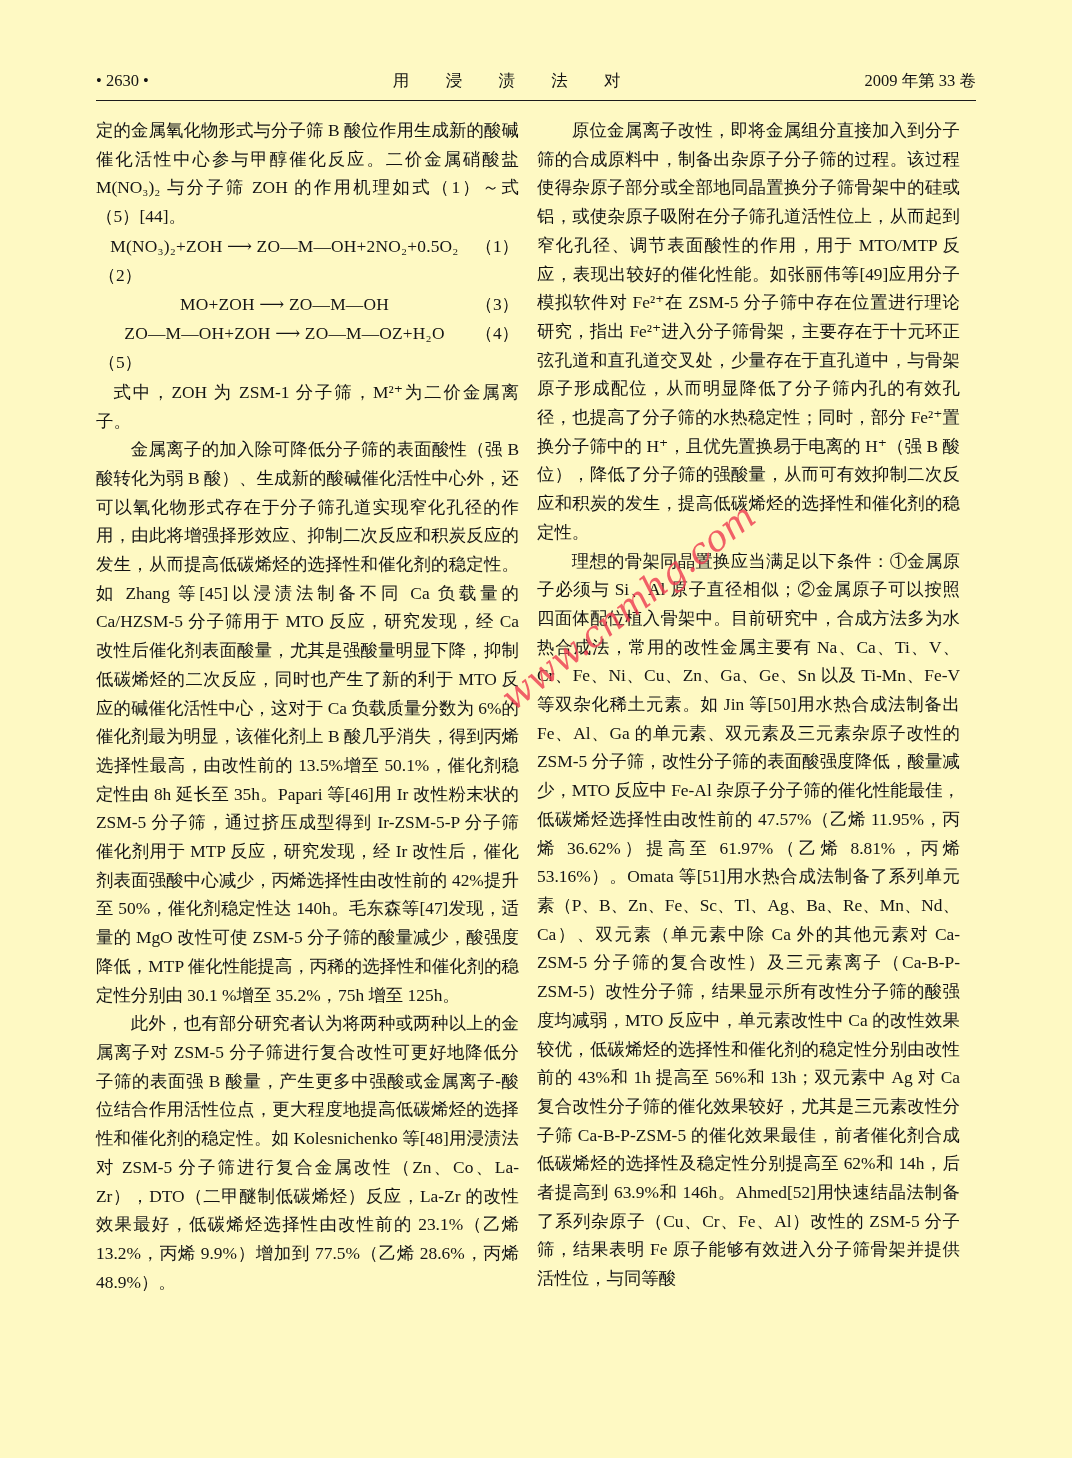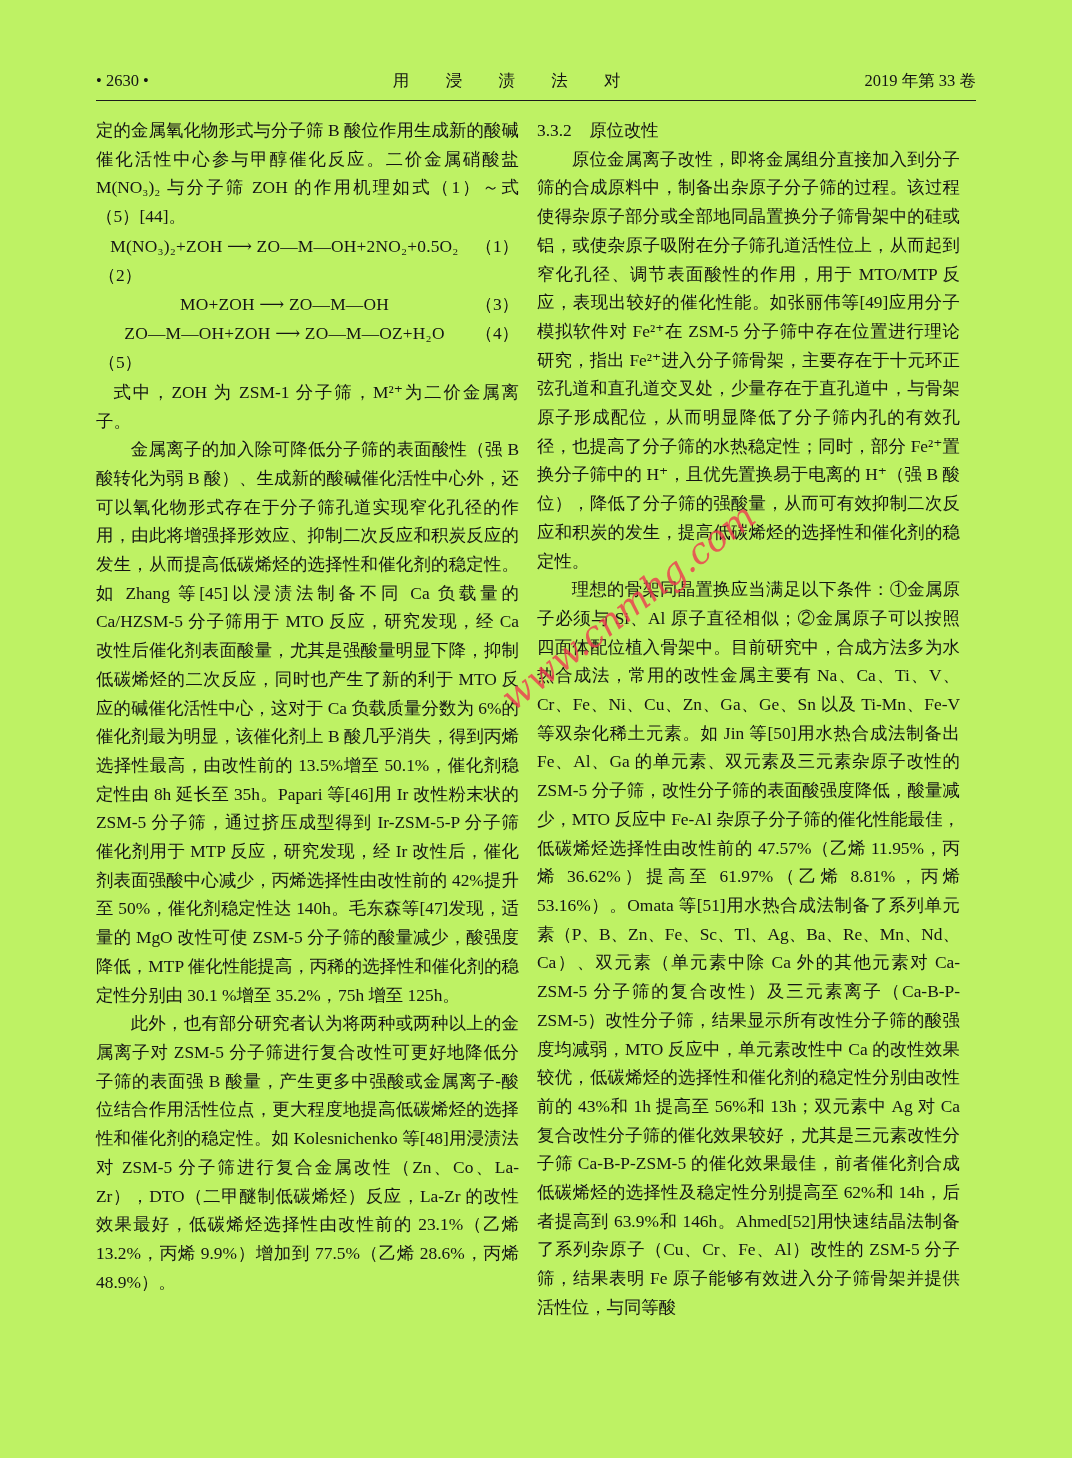--- a/index.html
+++ b/index.html
@@ -2,21 +2,21 @@
 <html><head>
 <meta charset="utf-8">
 <style>
   * { margin: 0; padding: 0; box-sizing: border-box; }
   html, body { background: #ffffff; }
   .page {
     position: relative;
     width: 1072px;
     height: 1458px;
     margin: 0 auto;
-    background: #bef264;
+    background: #fef9c3;
     color: #141414;
     font-family: "Liberation Serif", "DejaVu Serif", serif;
     overflow: hidden;
   }
   .page-header {
     position: absolute;
     top: 70px;
     left: 96px;
     width: 880px;
     display: flex;
@@ -94,21 +94,21 @@
   }
 </style>
 </head>
 <body>
 
 <div class="page">
 
   <header class="page-header">
     <span>• 2630 •</span>
     <span class="journal-title">用浸渍法对</span>
-    <span>2019 年第 33 卷</span>
+    <span>2009 年第 33 卷</span>
   </header>
 
   <div class="header-rule"></div>
 
   <div class="columns">
 
     <div class="col">
       <p class="noindent">定的金属氧化物形式与分子筛 B 酸位作用生成新的酸碱催化活性中心参与甲醇催化反应。二价金属硝酸盐 M(NO₃)₂ 与分子筛 ZOH 的作用机理如式（1）～式（5）[44]。</p>
 
       <div class="eq-block">
@@ -131,21 +131,20 @@
           <span class="eq-no">（5）</span>
         </div>
       </div>
 
       <p class="small-indent">式中，ZOH 为 ZSM-1 分子筛，M²⁺为二价金属离子。</p>
       <p>金属离子的加入除可降低分子筛的表面酸性（强 B 酸转化为弱 B 酸）、生成新的酸碱催化活性中心外，还可以氧化物形式存在于分子筛孔道实现窄化孔径的作用，由此将增强择形效应、抑制二次反应和积炭反应的发生，从而提高低碳烯烃的选择性和催化剂的稳定性。如 Zhang 等[45]以浸渍法制备不同 Ca 负载量的 Ca/HZSM-5 分子筛用于 MTO 反应，研究发现，经 Ca 改性后催化剂表面酸量，尤其是强酸量明显下降，抑制低碳烯烃的二次反应，同时也产生了新的利于 MTO 反应的碱催化活性中心，这对于 Ca 负载质量分数为 6%的催化剂最为明显，该催化剂上 B 酸几乎消失，得到丙烯选择性最高，由改性前的 13.5%增至 50.1%，催化剂稳定性由 8h 延长至 35h。Papari 等[46]用 Ir 改性粉末状的 ZSM-5 分子筛，通过挤压成型得到 Ir-ZSM-5-P 分子筛催化剂用于 MTP 反应，研究发现，经 Ir 改性后，催化剂表面强酸中心减少，丙烯选择性由改性前的 42%提升至 50%，催化剂稳定性达 140h。毛东森等[47]发现，适量的 MgO 改性可使 ZSM-5 分子筛的酸量减少，酸强度降低，MTP 催化性能提高，丙稀的选择性和催化剂的稳定性分别由 30.1 %增至 35.2%，75h 增至 125h。</p>
       <p>此外，也有部分研究者认为将两种或两种以上的金属离子对 ZSM-5 分子筛进行复合改性可更好地降低分子筛的表面强 B 酸量，产生更多中强酸或金属离子-酸位结合作用活性位点，更大程度地提高低碳烯烃的选择性和催化剂的稳定性。如 Kolesnichenko 等[48]用浸渍法对 ZSM-5 分子筛进行复合金属改性（Zn、Co、La-Zr），DTO（二甲醚制低碳烯烃）反应，La-Zr 的改性效果最好，低碳烯烃选择性由改性前的 23.1%（乙烯 13.2%，丙烯 9.9%）增加到 77.5%（乙烯 28.6%，丙烯 48.9%）。</p>
     </div>
 
     <div class="col">
-      <h3 class="section-heading">3.3.2　原位改性</h3>
       <p>原位金属离子改性，即将金属组分直接加入到分子筛的合成原料中，制备出杂原子分子筛的过程。该过程使得杂原子部分或全部地同晶置换分子筛骨架中的硅或铝，或使杂原子吸附在分子筛孔道活性位上，从而起到窄化孔径、调节表面酸性的作用，用于 MTO/MTP 反应，表现出较好的催化性能。如张丽伟等[49]应用分子模拟软件对 Fe²⁺在 ZSM-5 分子筛中存在位置进行理论研究，指出 Fe²⁺进入分子筛骨架，主要存在于十元环正弦孔道和直孔道交叉处，少量存在于直孔道中，与骨架原子形成配位，从而明显降低了分子筛内孔的有效孔径，也提高了分子筛的水热稳定性；同时，部分 Fe²⁺置换分子筛中的 H⁺，且优先置换易于电离的 H⁺（强 B 酸位），降低了分子筛的强酸量，从而可有效抑制二次反应和积炭的发生，提高低碳烯烃的选择性和催化剂的稳定性。</p>
       <p>理想的骨架同晶置换应当满足以下条件：①金属原子必须与 Si、Al 原子直径相似；②金属原子可以按照四面体配位植入骨架中。目前研究中，合成方法多为水热合成法，常用的改性金属主要有 Na、Ca、Ti、V、Cr、Fe、Ni、Cu、Zn、Ga、Ge、Sn 以及 Ti-Mn、Fe-V 等双杂化稀土元素。如 Jin 等[50]用水热合成法制备出 Fe、Al、Ga 的单元素、双元素及三元素杂原子改性的 ZSM-5 分子筛，改性分子筛的表面酸强度降低，酸量减少，MTO 反应中 Fe-Al 杂原子分子筛的催化性能最佳，低碳烯烃选择性由改性前的 47.57%（乙烯 11.95%，丙烯 36.62%）提高至 61.97%（乙烯 8.81%，丙烯 53.16%）。Omata 等[51]用水热合成法制备了系列单元素（P、B、Zn、Fe、Sc、Tl、Ag、Ba、Re、Mn、Nd、Ca）、双元素（单元素中除 Ca 外的其他元素对 Ca-ZSM-5 分子筛的复合改性）及三元素离子（Ca-B-P-ZSM-5）改性分子筛，结果显示所有改性分子筛的酸强度均减弱，MTO 反应中，单元素改性中 Ca 的改性效果较优，低碳烯烃的选择性和催化剂的稳定性分别由改性前的 43%和 1h 提高至 56%和 13h；双元素中 Ag 对 Ca 复合改性分子筛的催化效果较好，尤其是三元素改性分子筛 Ca-B-P-ZSM-5 的催化效果最佳，前者催化剂合成低碳烯烃的选择性及稳定性分别提高至 62%和 14h，后者提高到 63.9%和 146h。Ahmed[52]用快速结晶法制备了系列杂原子（Cu、Cr、Fe、Al）改性的 ZSM-5 分子筛，结果表明 Fe 原子能够有效进入分子筛骨架并提供活性位，与同等酸</p>
     </div>
 
   </div>
 
   <div class="watermark">www.cnmhg.com</div>
 
 </div>
 

